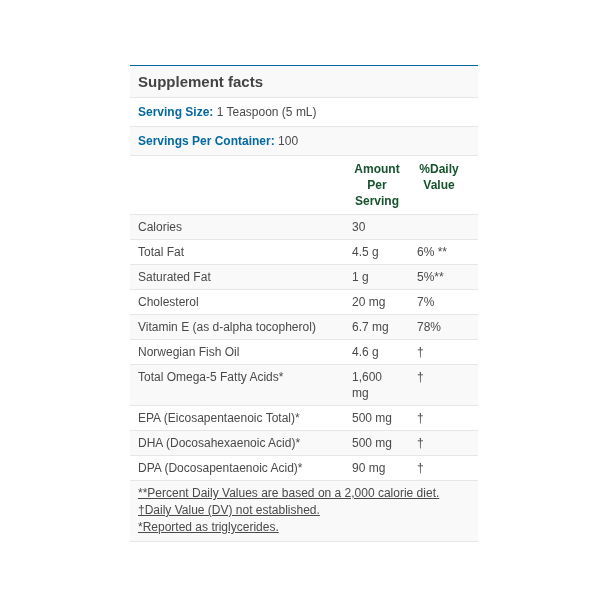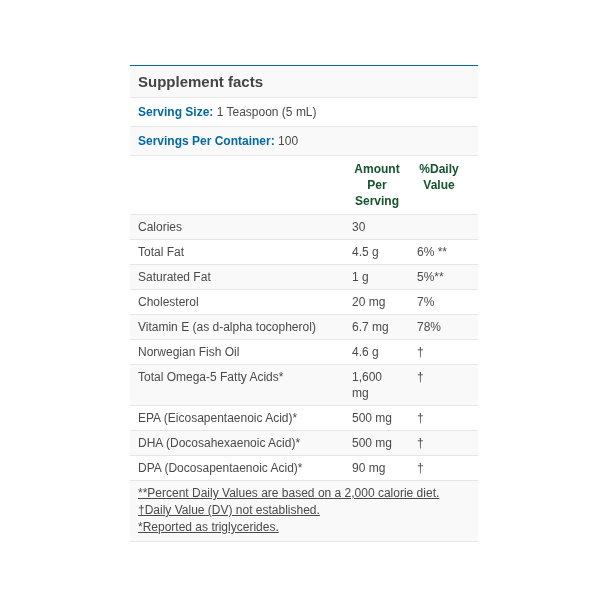--- a/index.html
+++ b/index.html
@@ -116,21 +116,21 @@
     <div>†</div>
   </div>
 
   <div class="row-data">
     <div>Total Omega-5 Fatty Acids*</div>
     <div class="cell-amount">1,600 mg</div>
     <div>†</div>
   </div>
 
   <div class="row-data">
-    <div>EPA (Eicosapentaenoic Acid)*</div>
+    <div>EPA (Eicosapentaenoic Total)*</div>
     <div class="cell-amount">500 mg</div>
     <div>†</div>
   </div>
 
   <div class="row-data">
     <div>DHA (Docosahexaenoic Acid)*</div>
     <div class="cell-amount">500 mg</div>
     <div>†</div>
   </div>
 

